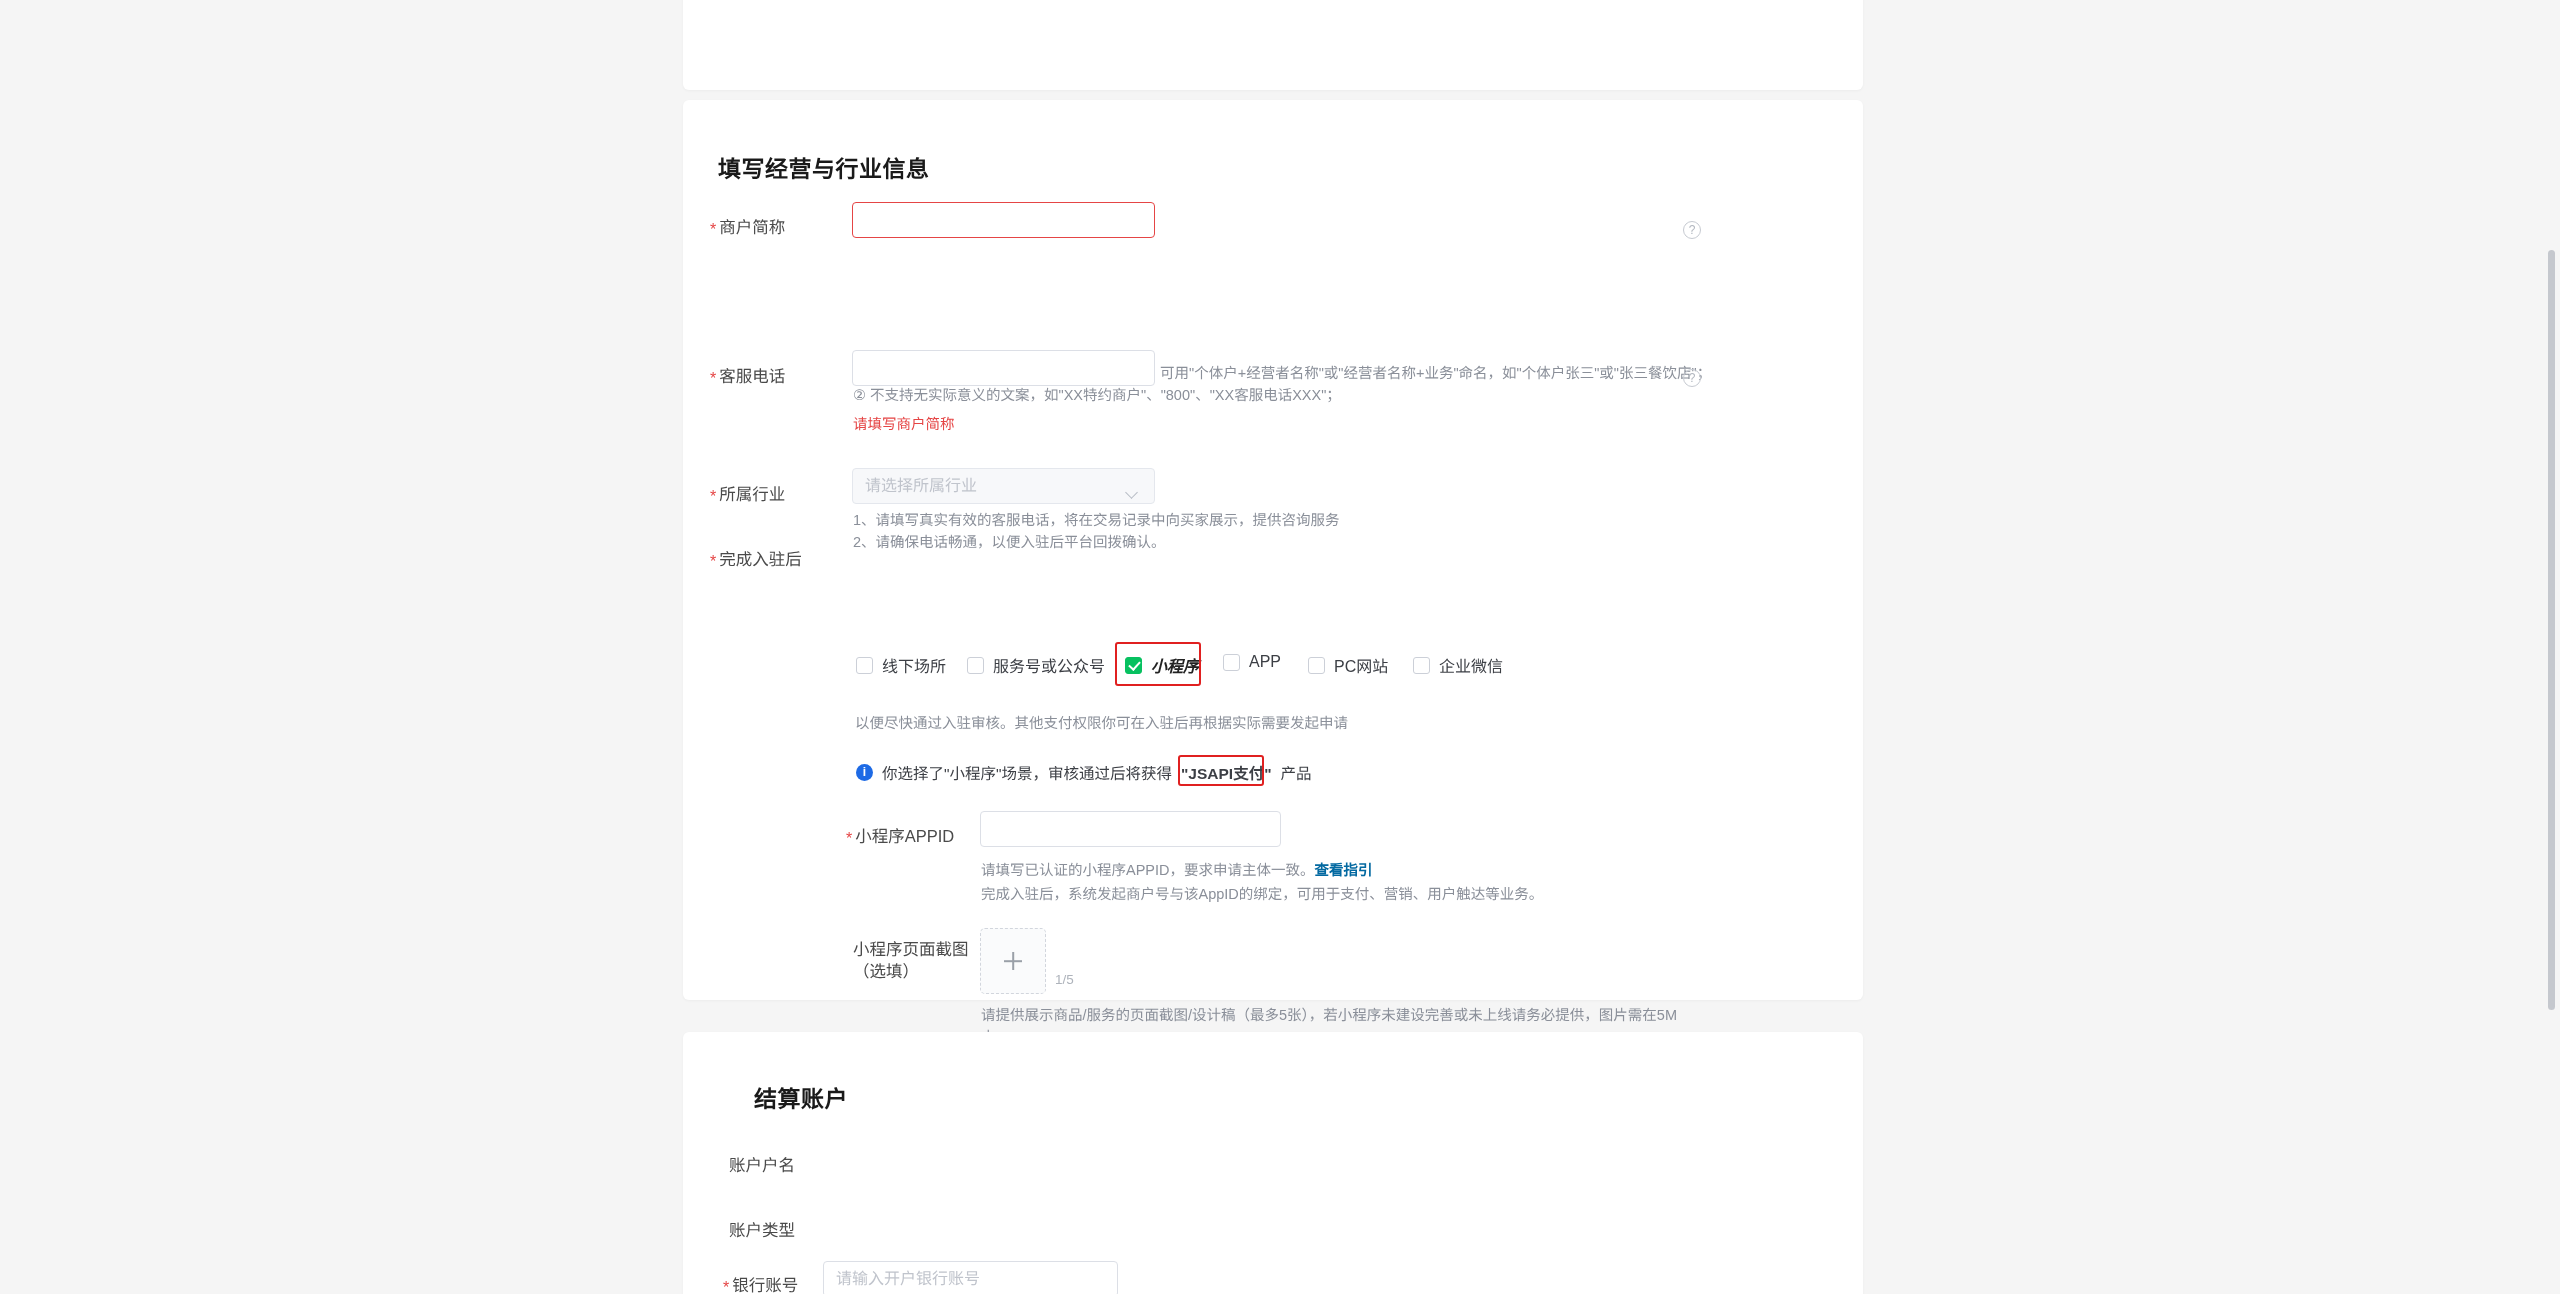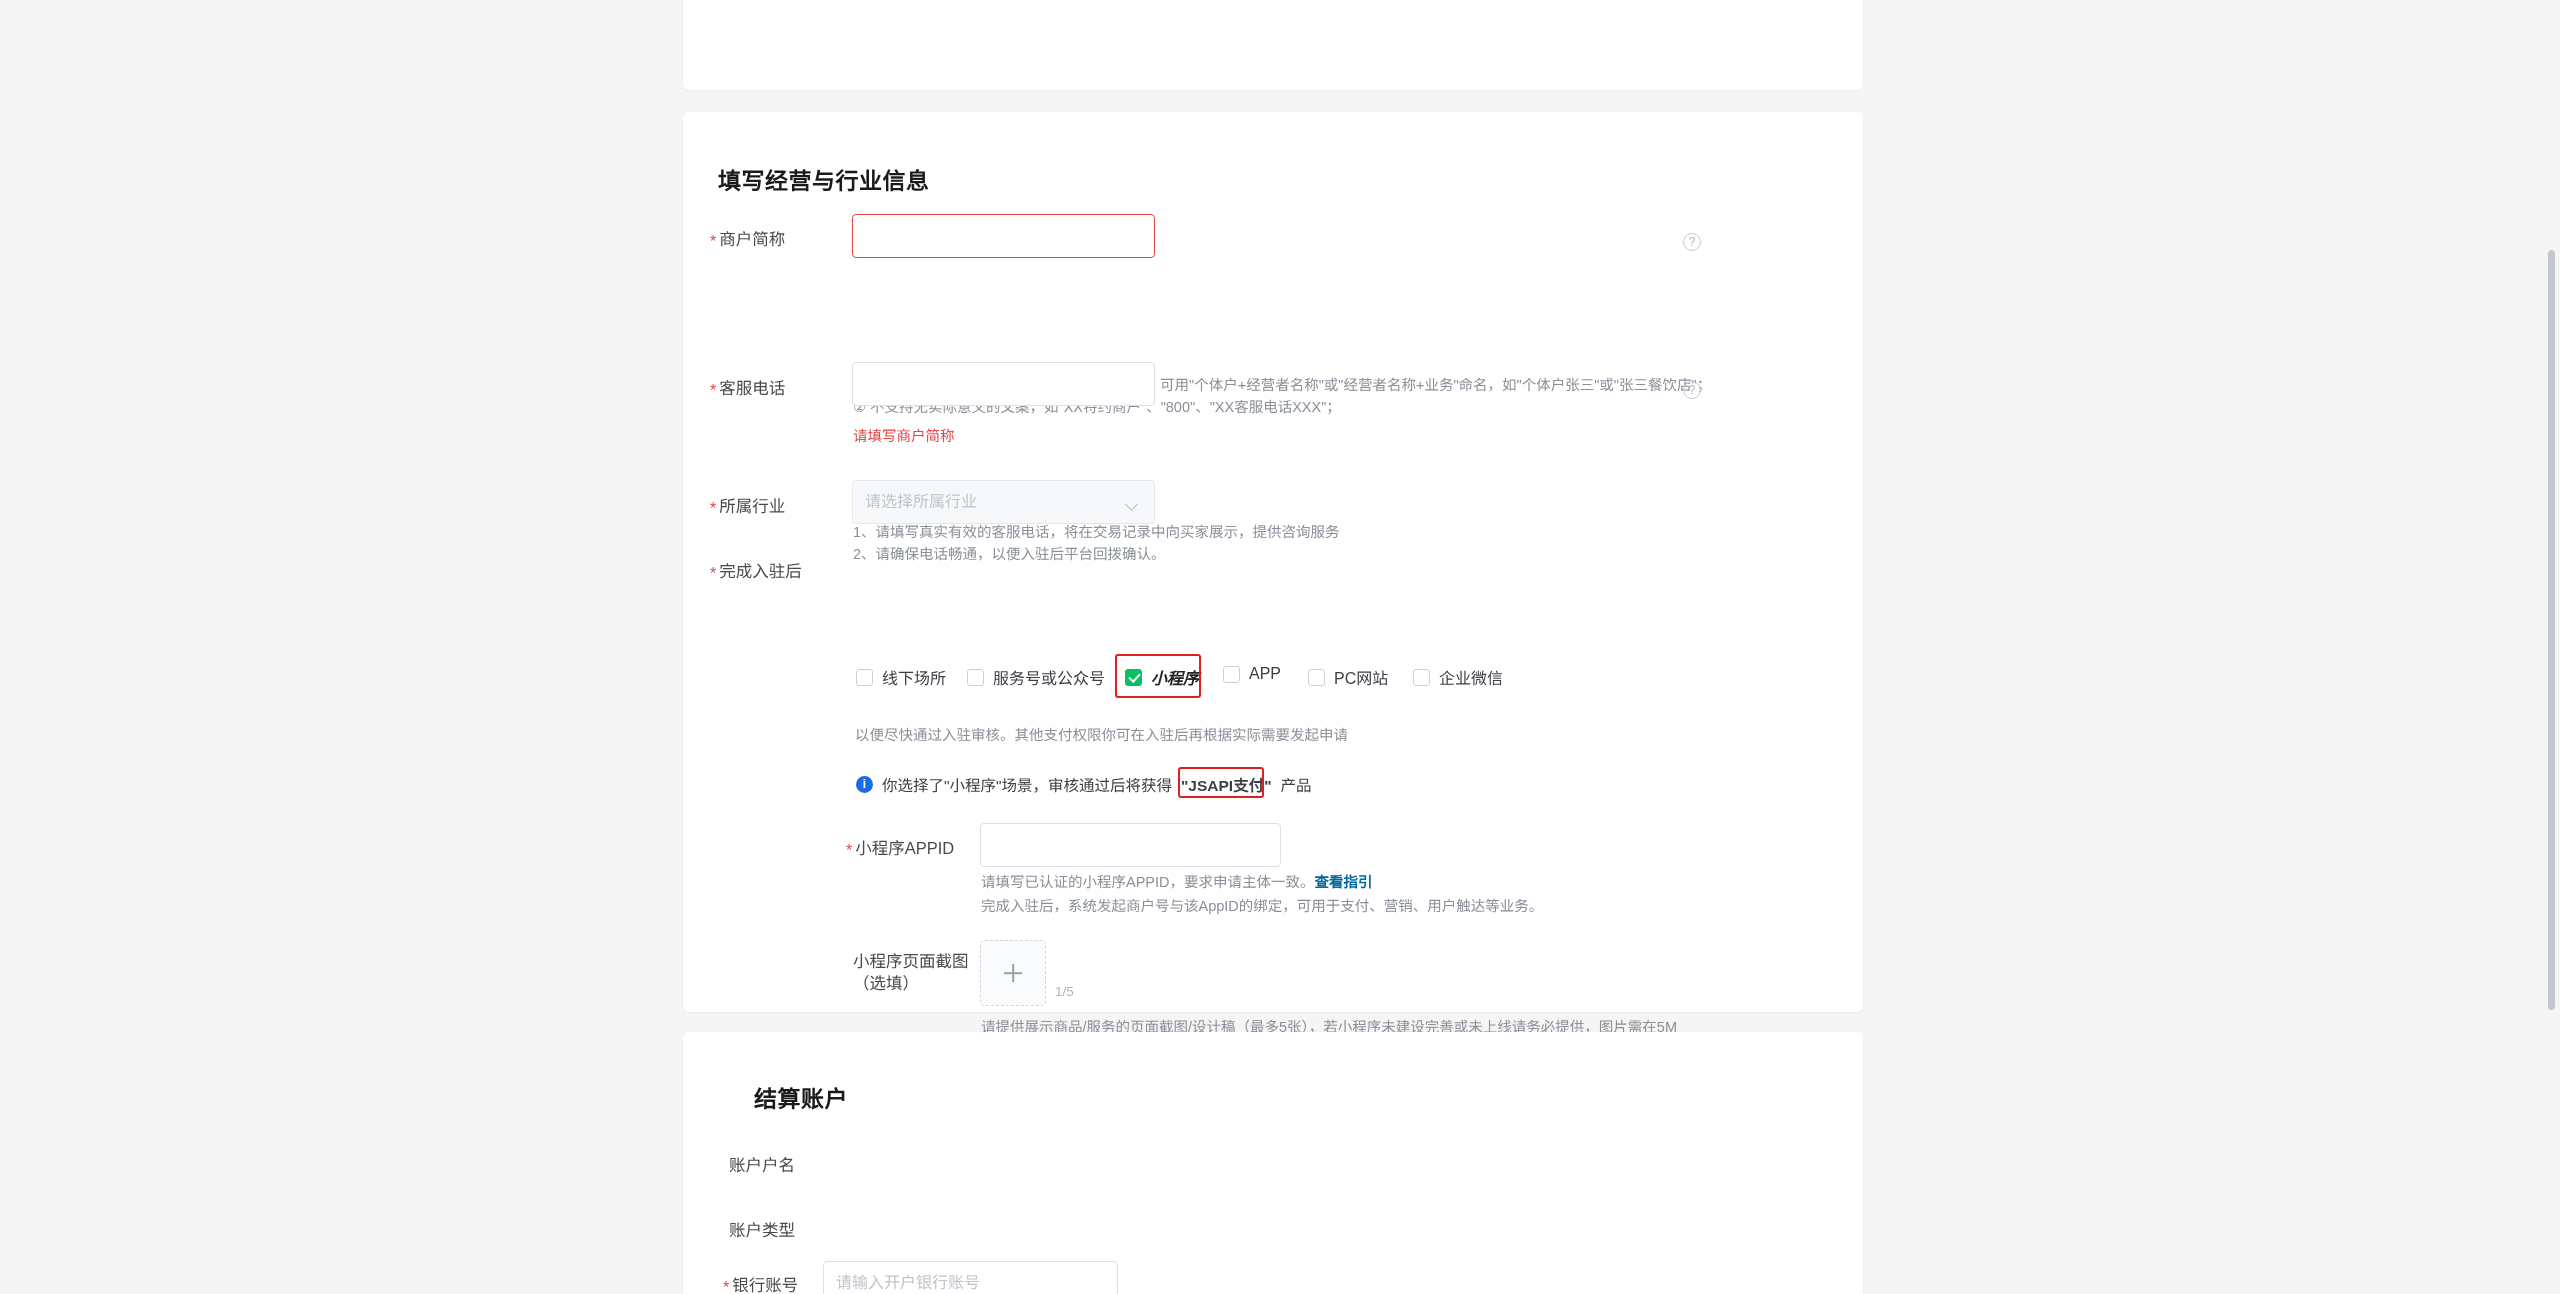--- a/index.html
+++ b/index.html
@@ -28,21 +28,21 @@
   .card {
     position: absolute;
     background: #ffffff;
     border-radius: 6px;
     box-shadow: 0 1px 3px rgba(0,0,0,0.04);
   }
   .card-top {
     left: 683px; top: -110px; width: 1180px; height: 200px;
   }
   .card-biz {
-    left: 683px; top: 112px; width: 1180px; height: 900px;
+    left: 683px; top: 100px; width: 1180px; height: 900px;
   }
   .card-settle {
     left: 683px; top: 1032px; width: 1180px; height: 330px;
   }
 
   .card-title {
     position: absolute;
     font-size: 23px;
     font-weight: bold;
     color: #1a1a1a;
@@ -59,21 +59,21 @@
   }
   .req-star {
     color: #e54545;
     margin-right: 3px;
     font-size: 16px;
     position: relative;
     top: 2px;
   }
   .input {
     position: absolute;
-    height: 44px;
+    height: 36px;
     border: 1px solid #dcdfe6;
     border-radius: 4px;
     background: #fff;
     font-size: 16px;
     color: #333;
     padding: 0 12px;
     outline: none;
     font-family: "Liberation Sans", "DejaVu Sans", sans-serif;
   }
   .input::placeholder { color: #c0c4cc; }

